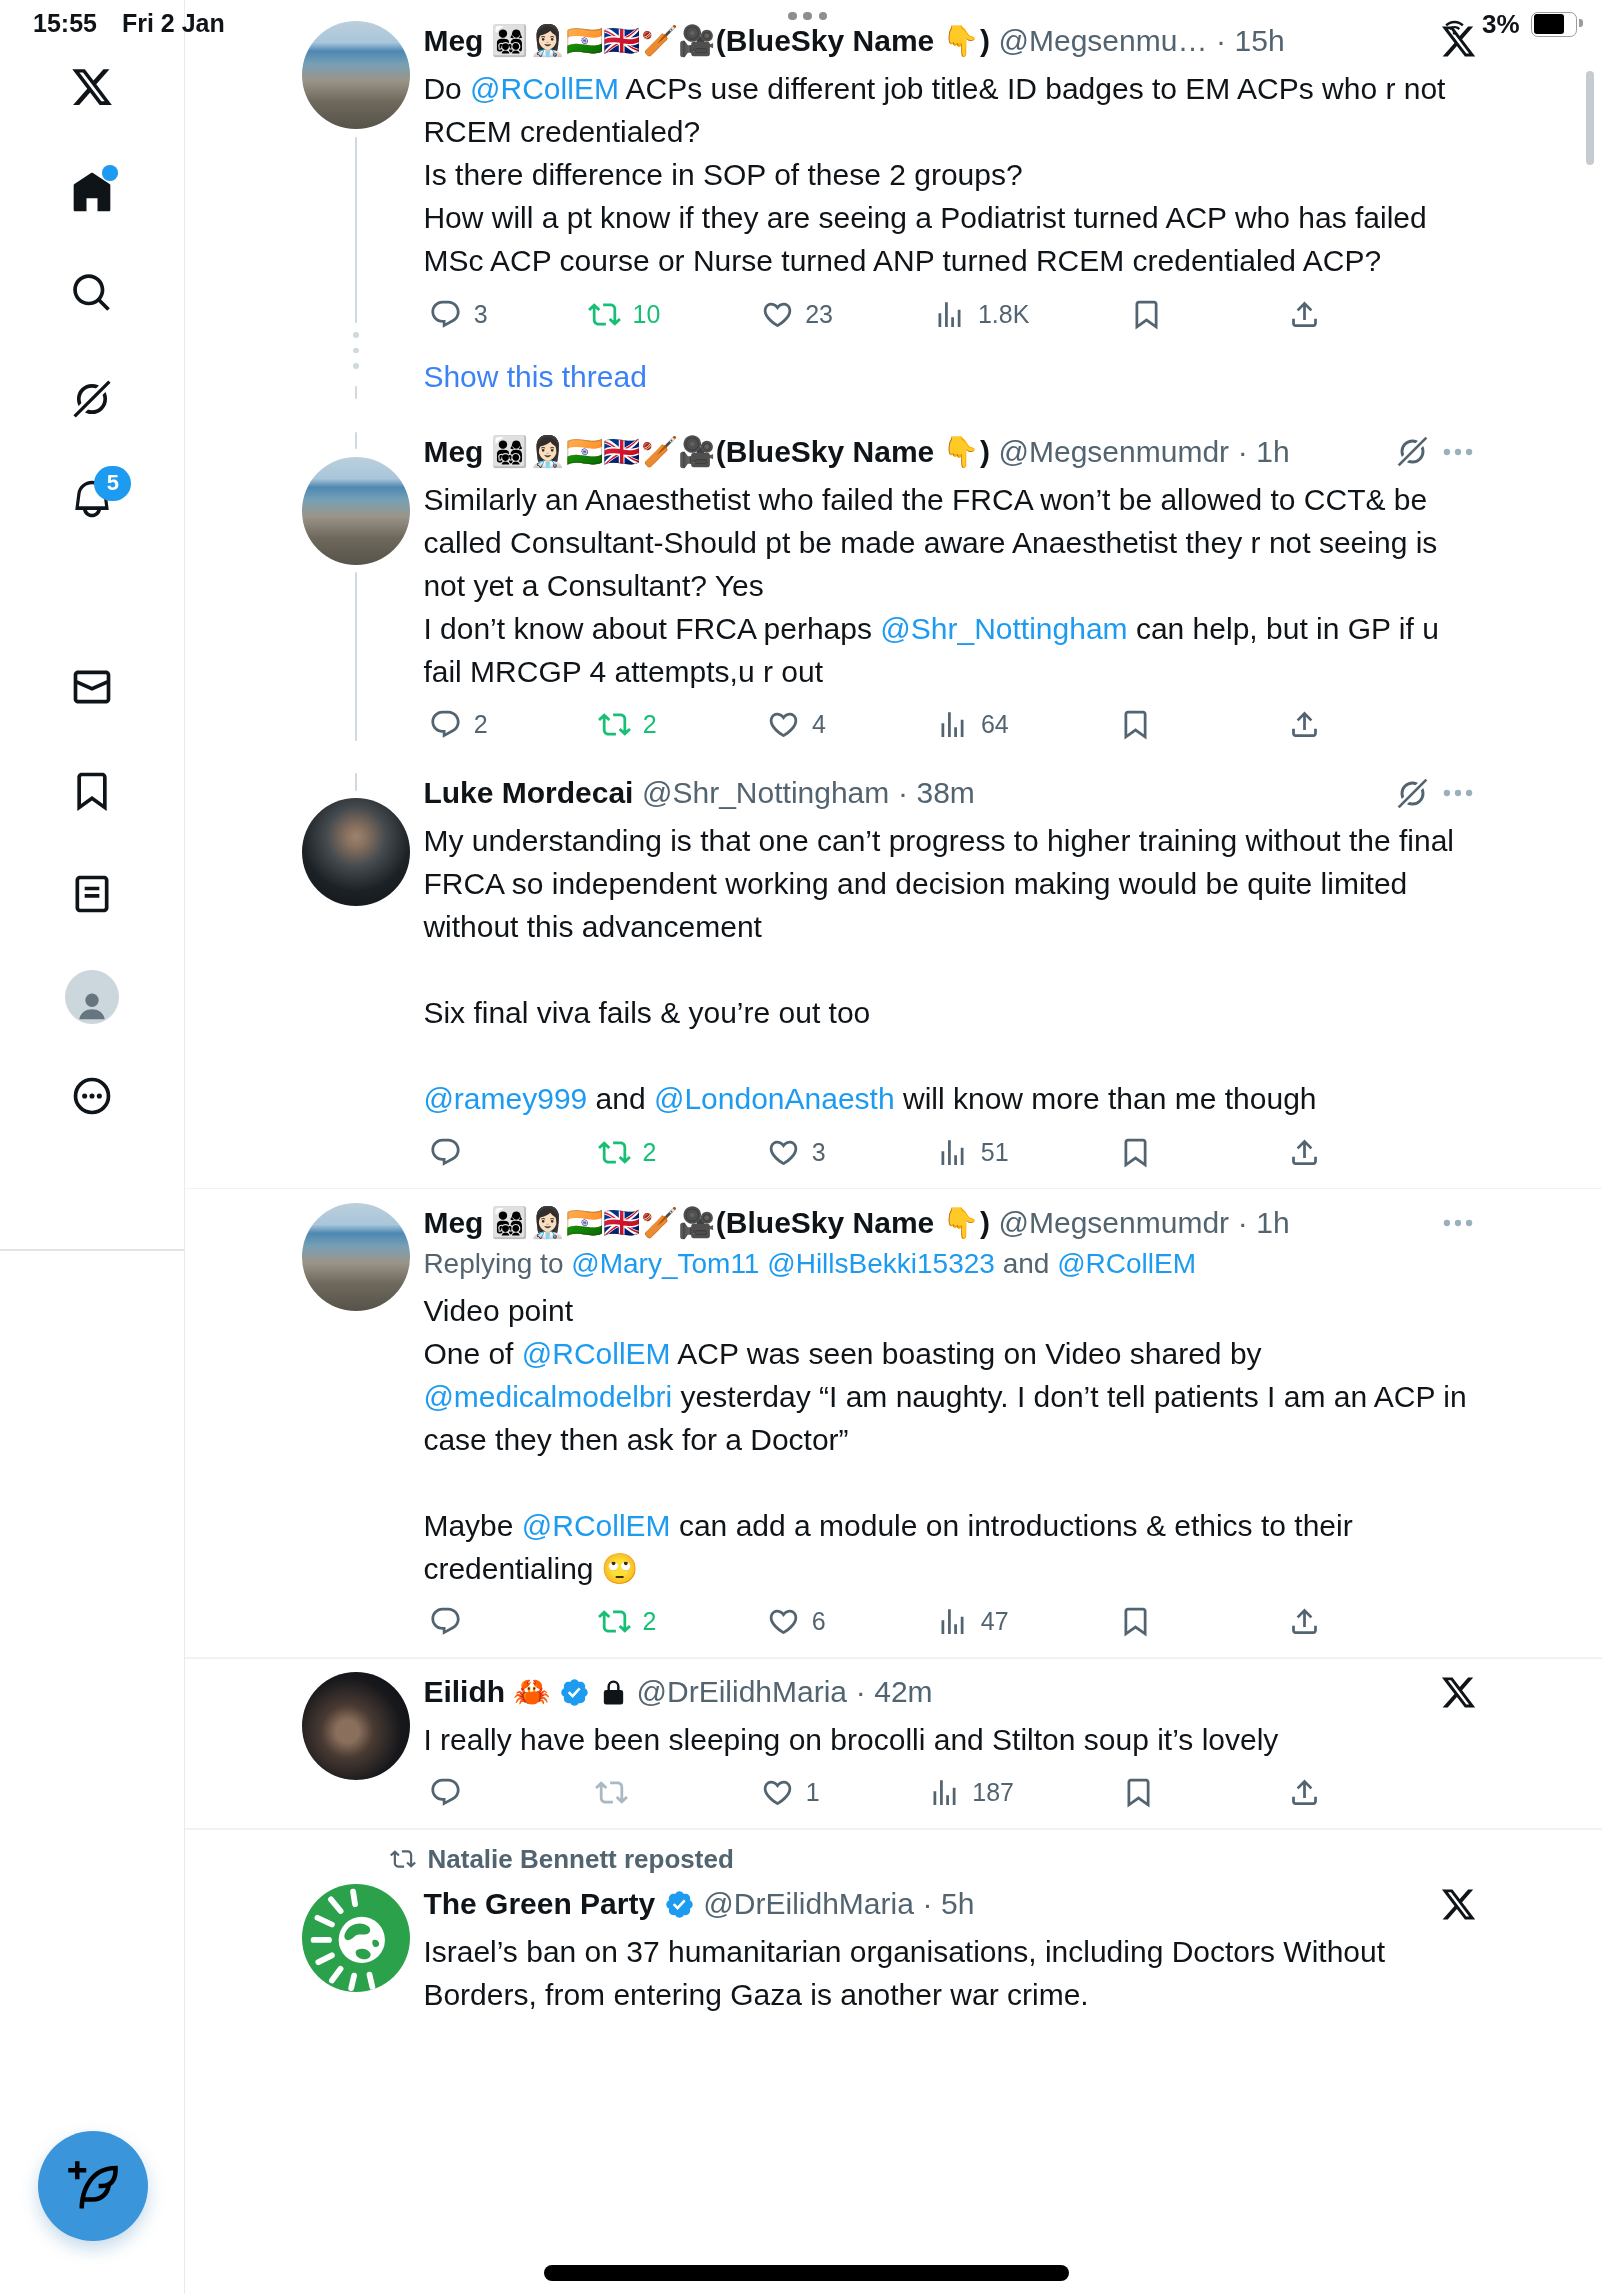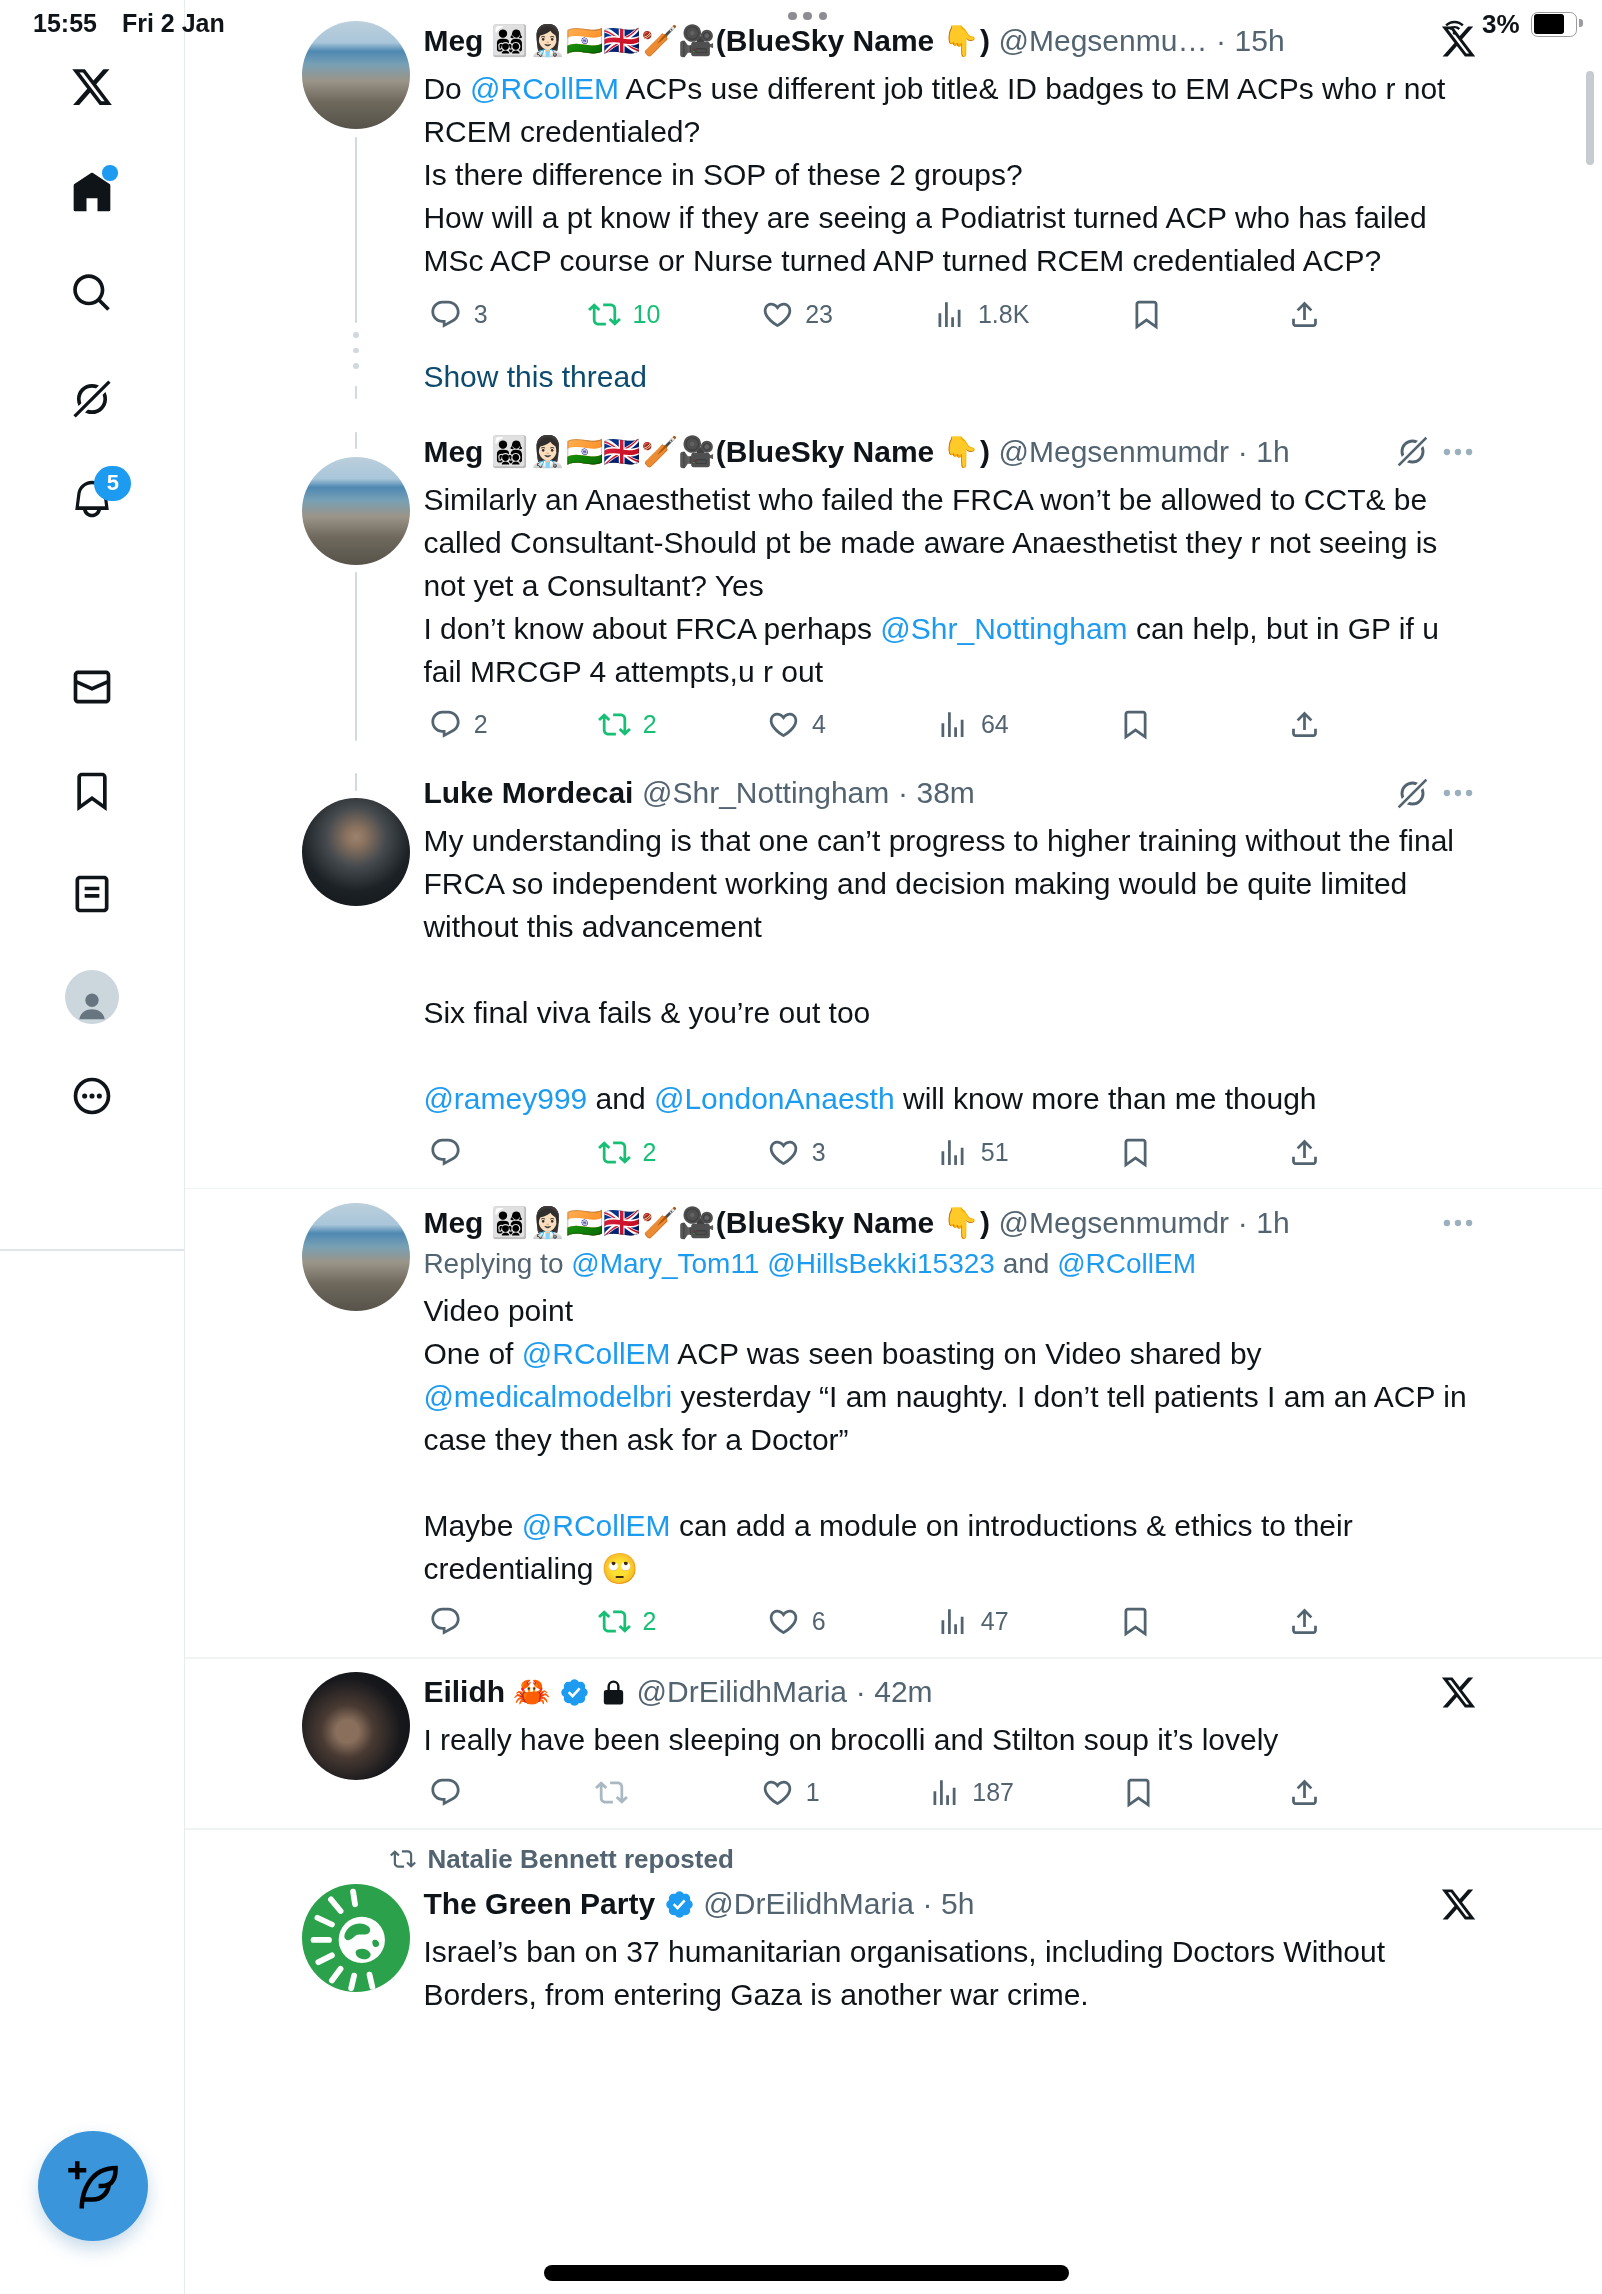--- a/index.html
+++ b/index.html
@@ -57,21 +57,21 @@
   .lock{width:29px;height:31px;flex-shrink:0;fill:#0f1419}
   .replying{font-size:28px;line-height:38px;color:#536471;margin-top:1.9px}
   .tbody{font-size:30px;line-height:43px;margin-top:5.8px;white-space:pre-wrap;max-width:1047px;
          overflow-wrap:break-word}
   .mention{color:#1d9bf0}
   .engage{display:flex;justify-content:space-between;width:917px;margin-top:15.4px;color:#536471;padding-left:5.8px}
   .eg{display:flex;align-items:center;gap:11.5px;min-width:58px}
   .eg .ic{width:33px;height:33px}
   .cnt{font-size:25px}
   .rt-on{color:#17bf74}
-  .showthread{color:#0c4a6e;font-size:30px;margin:27px 0 3.8px;line-height:38px}
+  .showthread{color:#3b82f6;font-size:30px;margin:27px 0 3.8px;line-height:38px}
   .divider{height:1.9px;background:#eff3f4}
   .repostlbl{display:flex;align-items:center;gap:11.5px;margin:0 0 9.6px 88px;color:#536471;font-size:26px;font-weight:700}
   .repostlbl .ic{width:26px;height:26px}
   
   .scrollbar{position:absolute;right:7.7px;top:71px;width:8.6px;height:94px;border-radius:4.8px;background:#c6cbd0;z-index:40}
   .homebar{position:absolute;left:544px;top:2265px;width:525px;height:16.3px;border-radius:8.6px;background:#000;z-index:40}
 </style>
 </head>
 <body>
 

